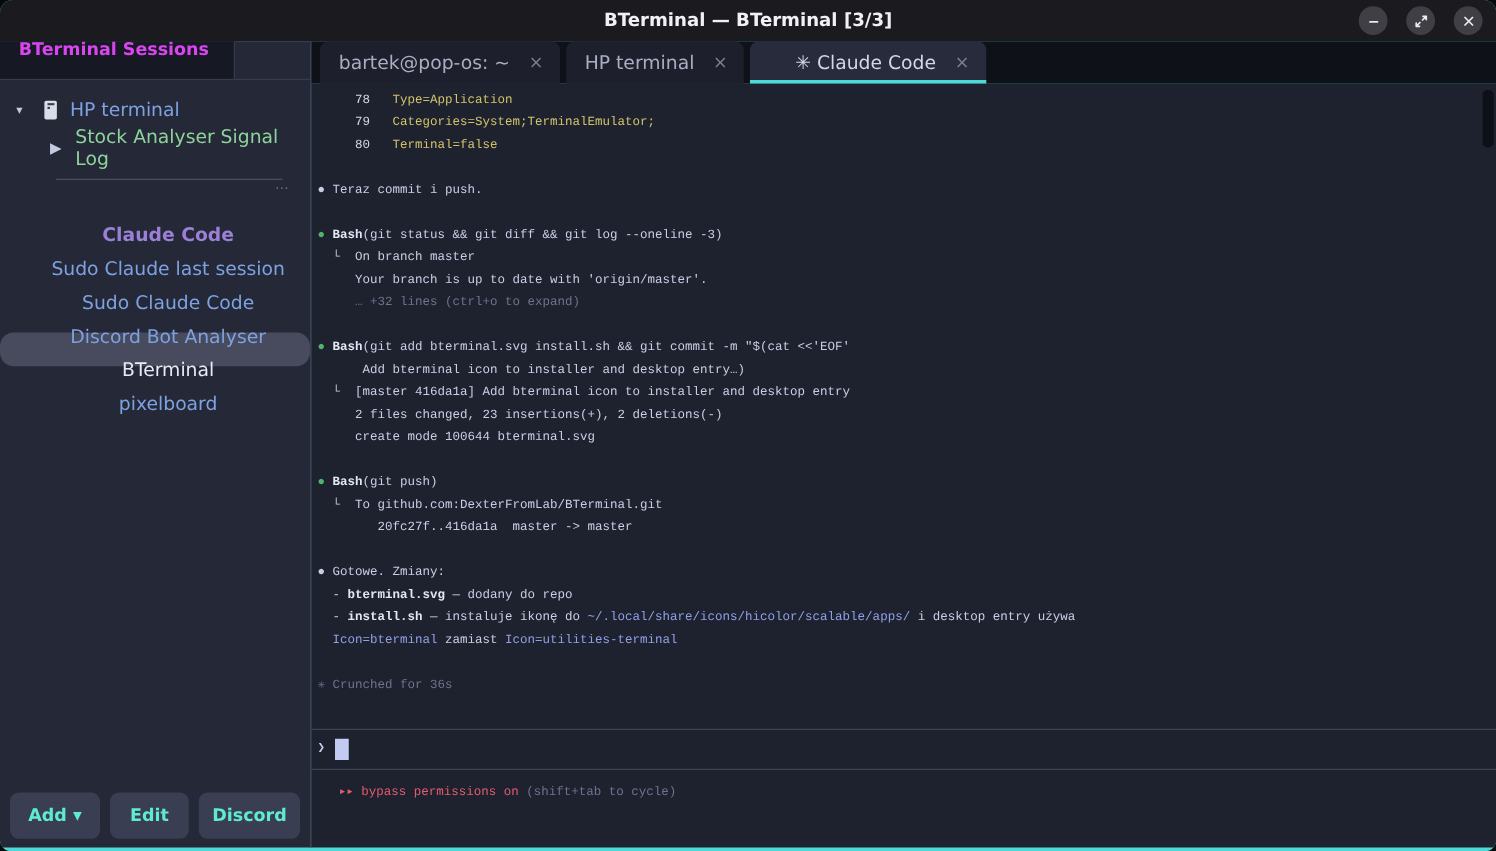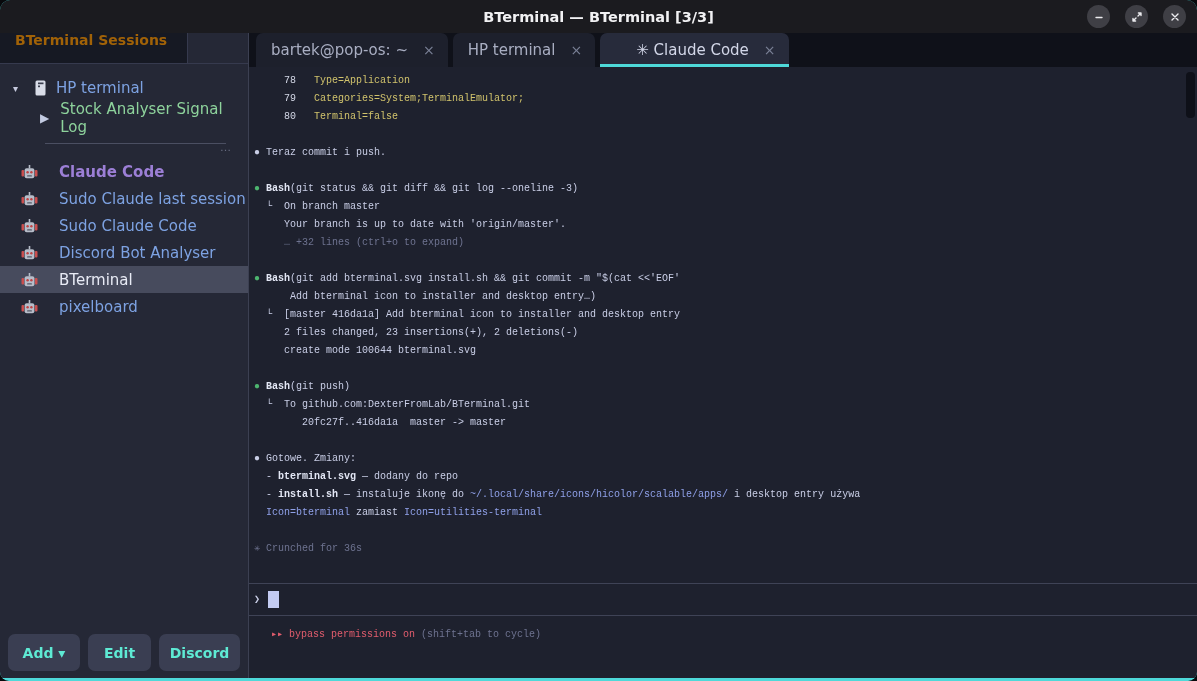--- a/index.html
+++ b/index.html
@@ -13,34 +13,34 @@
   .titlebar { height:33px; background:#1b1b1f; position:relative; display:flex; align-items:center; flex:none; }
   .title { position:absolute; left:0; right:0; text-align:center; color:#f1f1f3; font-size:14.5px; font-weight:bold; }
   .win-controls { margin-left:auto; display:flex; gap:15px; margin-right:11px; z-index:2; }
   .win-btn { width:23px; height:23px; border-radius:50%; background:#3f3f45; display:flex; align-items:center; justify-content:center; cursor:pointer; }
   .win-btn svg { stroke:#ececef; stroke-width:1.4; stroke-linecap:round; fill:none; }
   
   .body { flex:1; display:flex; min-height:0; }
   
   .sidebar { width:249px; flex:none; background:#252836; display:flex; flex-direction:column; border-right:1px solid #3c4052; }
   .sb-header { height:31px; border-bottom:1px solid #363a4e; display:flex; flex:none; }
-  .sb-header-label { background:#161923; padding:0 20px 16px 15px; display:flex; align-items:center; color:#a16207; font-weight:bold; font-size:14px; border-right:1px solid #363a4e; }
+  .sb-header-label { background:#161923; padding:0 20px 16px 15px; display:flex; align-items:center; color:#d946ef; font-weight:bold; font-size:14px; border-right:1px solid #363a4e; }
   .tree-parent { margin-top:9px; height:30px; display:flex; align-items:center; padding-left:13px; gap:9px; cursor:pointer; }
   .expander { color:#c6cade; font-size:10px; width:12px; }
   .tree-parent-label { color:#7da2e2; font-size:15px; }
   .tree-child { height:30px; display:flex; align-items:center; padding-left:40px; gap:11px; cursor:pointer; }
   .play-glyph { color:#c3cbe2; font-size:12px; }
   .tree-child-label { color:#8ed39c; font-size:15px; }
   .tree-divider { margin:10px 16px 0 45px; }
   .divider-line { border-top:1px solid #4b4f62; margin-right:6px; }
   .divider-dots { display:block; text-align:right; color:#676c80; font-size:11px; line-height:7px; letter-spacing:1px; }
   .session-list { margin-top:7px; }
-  .session { height:27px; display:flex; align-items:center; padding-left:21px; gap:21px; font-size:15px; color:#7da2e2; cursor:pointer; }
+  .session { height:27px; display:flex; align-items:center; padding-left:21px; gap:21px; font-size:15px; color:#7da2e2; cursor:pointer;flex-direction:column; }
   .session.purple { color:#9c7fd6; font-weight:bold; }
-  .session.selected { background:#474b5d; color:#e8ebf5; }
+  .session.selected { background:#474b5d; color:#e8ebf5;border-radius:11px; }
   .sb-spacer { flex:1; }
   .sb-buttons { display:flex; gap:8px; padding:0 8px 7px 8px; }
   .sb-btn { height:37px; border-radius:7px; background:#3a3e52; color:#5eead4; font-weight:bold; font-size:14px; display:flex; align-items:center; justify-content:center; cursor:pointer; border:none; font-family:inherit; }
   .sb-btn.add { width:73px; } .sb-btn.edit { width:64px; } .sb-btn.delete { width:82px; }
   
   .main { flex:1; display:flex; flex-direction:column; min-width:0; }
   .tabbar { height:34px; flex:none; background:#0f1119; display:flex; padding-left:7px; gap:5px; }
   .tab { display:flex; align-items:center; gap:15px; padding:0 13px 0 15px; background:#1d202c; border-radius:7px 7px 0 0; color:#a9aec2; font-size:15px; position:relative; cursor:pointer; }
   .tab.active { background:#272b3b; color:#d3d7e8;padding-left:36px; }
   .tab.active::after { content:""; position:absolute; left:0; right:0; bottom:0; height:3px; background:#4ed9d9; }

